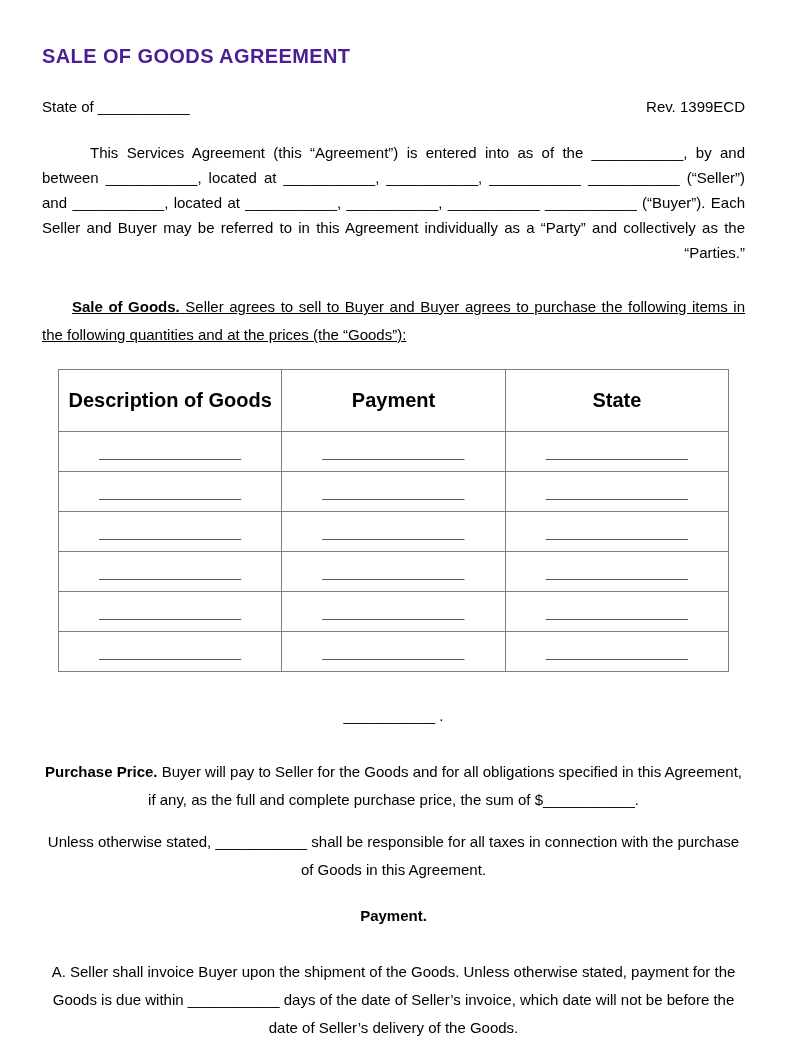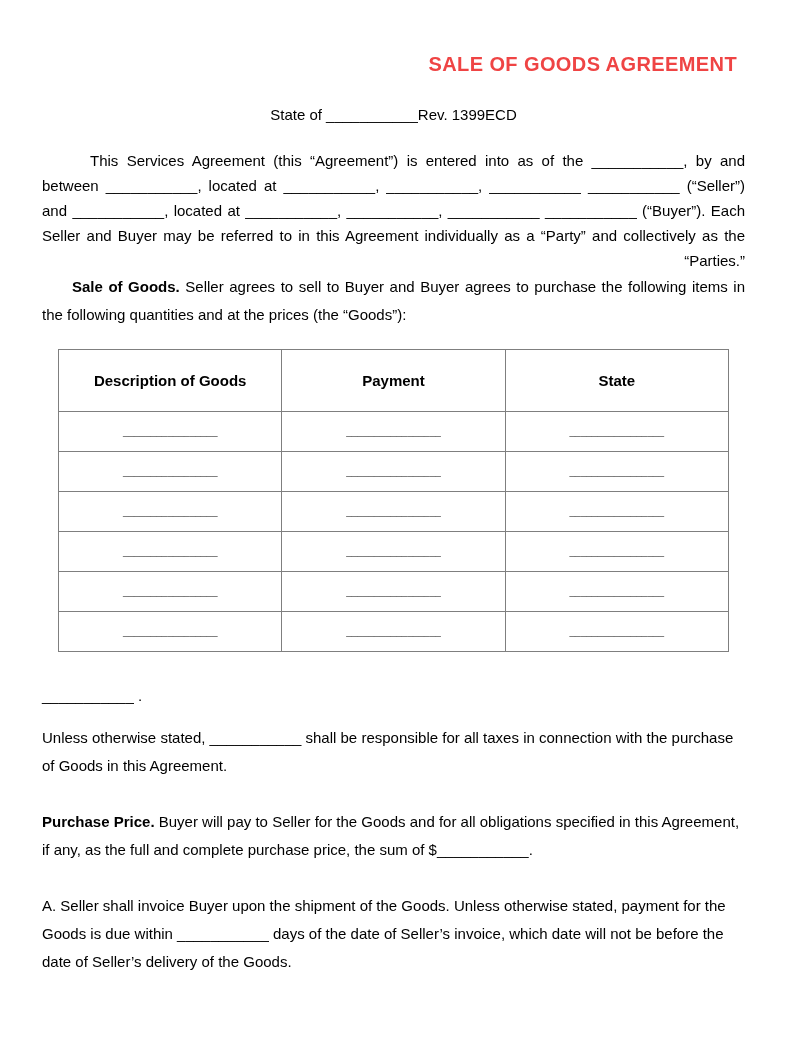--- a/index.html
+++ b/index.html
@@ -16,73 +16,74 @@
     overflow: hidden;
   }
   .page {
     box-sizing: border-box;
     width: 785px;
     min-height: 1043px;
     padding: 44px 40px 20px 42px;
     background: #ffffff;
   }
   h1.doc-title {
-    margin: 8px;
-    text-align: right;
+    margin: 0;
+    text-align: left;
     font-size: 20px;
     font-weight: bold;
     letter-spacing: 0.4px;
     line-height: 24px;
-    color: #ef4444;
+    color: #4c1d95;
   }
   .meta-row {
     margin-top: 30px;
     display: flex;
-    justify-content: center;
+    justify-content: space-between;
     align-items: baseline;
     line-height: 18px;
   }
-  p { margin: 0; }
+  p { margin: 0; text-align: center; }
   .intro {
     margin-top: 24px;
     line-height: 25px;
     text-align: justify;
     text-align-last: right;
     text-indent: 48px;
   }
   .para {
     line-height: 28px;
   }
   .sale-para {
-    margin-top: 0;
+    margin-top: 28px;
     text-align: justify;
     text-indent: 30px;
+    text-decoration: underline;
   }
   table.goods-table {
     border-collapse: collapse;
     table-layout: fixed;
     width: 671px;
     margin: 20px auto 0 auto;
   }
   table.goods-table th,
   table.goods-table td {
     border: 1px solid #7f7f7f;
     text-align: center;
     vertical-align: middle;
     padding: 0;
   }
   table.goods-table th {
     height: 61px;
-    font-size: 15px;
+    font-size: 20px;
     font-weight: bold;
     color: #000000;
   }
   table.goods-table td {
     height: 39px;
-    font-size: 10px;
+    font-size: 15px;
     color: #4d4d4d;
     letter-spacing: 0;
   }
   .after-table-blank { margin-top: 30px; }
   .purchase-para    { margin-top: 28px; }
   .taxes-para       { margin-top: 14px; }
   .payment-heading  { margin-top: 18px; font-weight: bold; }
   .clause-a         { margin-top: 28px; }
   b { font-weight: bold; }
 </style>
@@ -139,20 +140,21 @@
         <tr>
           <td>_________________</td>
           <td>_________________</td>
           <td>_________________</td>
         </tr>
       </tbody>
   </table>
 
   <p class="para after-table-blank">___________ .</p>
 
+  <p class="para purchase-para"><b>Purchase Price.</b> <span>Buyer will pay to Seller for the Goods and for all obligations specified in this Agreement, if any, as the full and complete purchase price, the sum of $___________.</span></p>
+
   <p class="para taxes-para">Unless otherwise stated, ___________ shall be responsible for all taxes in connection with the purchase of Goods in this Agreement.</p>
 
-  <p class="para purchase-para"><b>Purchase Price.</b> <span>Buyer will pay to Seller for the Goods and for all obligations specified in this Agreement, if any, as the full and complete purchase price, the sum of $___________.</span></p>
-
+  <p class="para payment-heading">Payment.</p>
 
   <p class="para clause-a">A. Seller shall invoice Buyer upon the shipment of the Goods. Unless otherwise stated, payment for the Goods is due within ___________ days of the date of Seller’s invoice, which date will not be before the date of Seller’s delivery of the Goods.</p>
 
 </div>
 
 </body></html>

